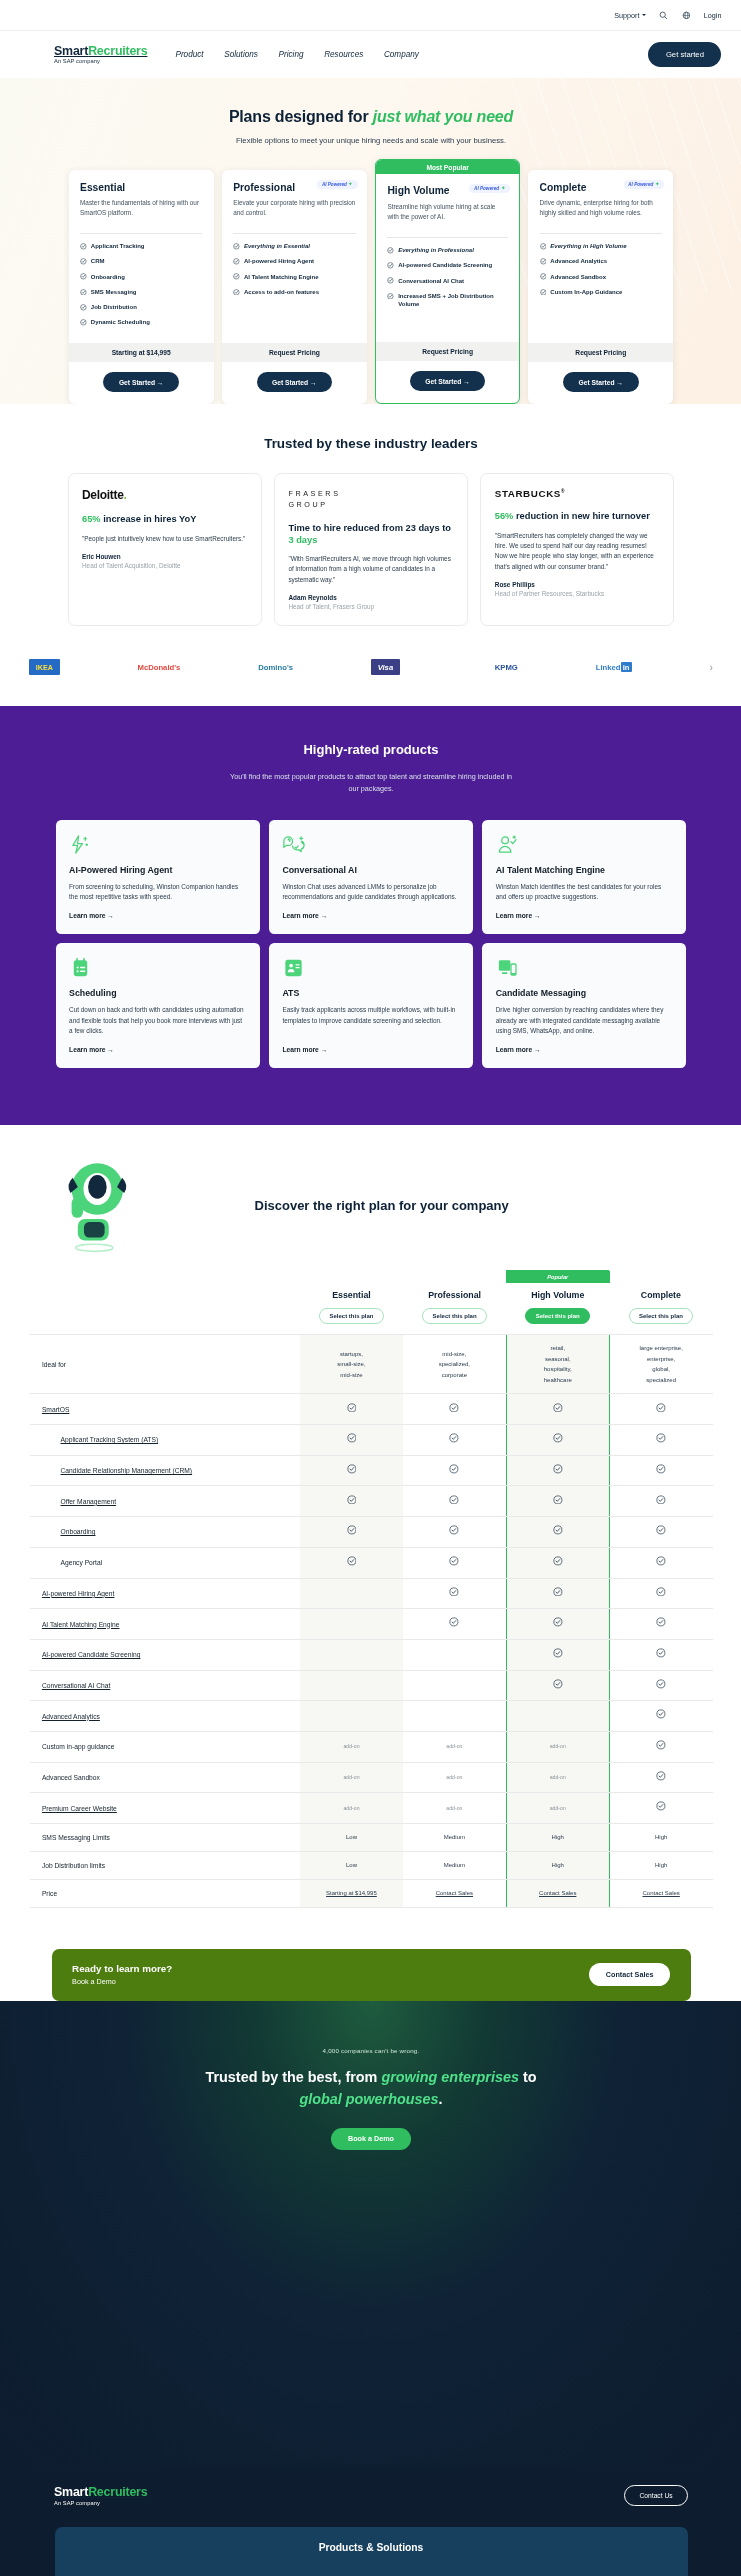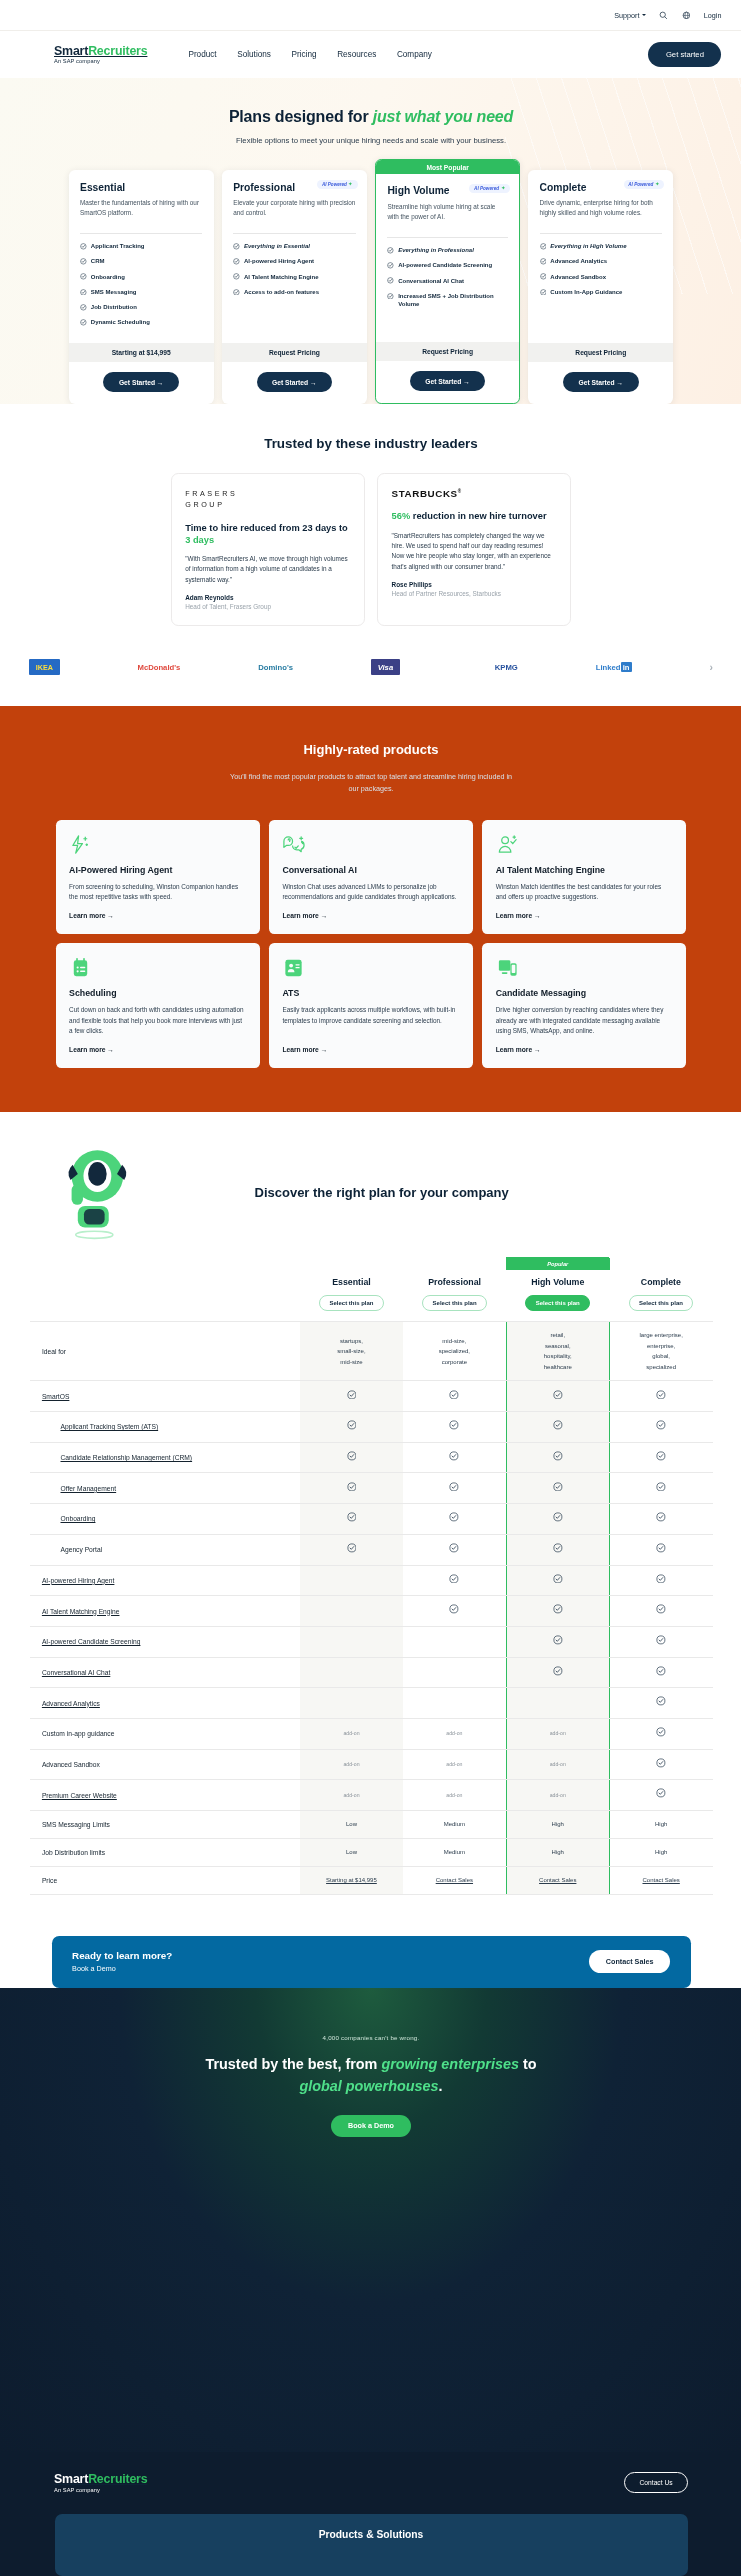--- a/index.html
+++ b/index.html
@@ -28,21 +28,21 @@
   
   .mainnav {
     height:47px; display:flex; align-items:center; padding:0 20.6px 0 54px;
     background:#fff;
   }
   .logo-block { display:flex; flex-direction:column; gap:1.5px; }
   .logo-text { font-size:12.4px; font-weight:700; letter-spacing:-0.2px; line-height:1;text-decoration:underline; }
   .logo-text .smart { color:#12283c; }
   .logo-text .recruiters { color:#2fbd60; }
   .logo-sub { font-size:5.7px; color:#12283c; letter-spacing:0.1px; }
-  .nav-links { display:flex; gap:20.6px; margin-left:41px; }
+  .nav-links { display:flex; gap:20.6px; margin-left:28px;font-style:italic; }
   .nav-links a { font-size:8.2px; color:#12283c; text-decoration:none; font-weight:500; cursor:pointer; }
   .nav-cta {
     margin-left:auto;
     background:#13314d; color:#fff; border:none; border-radius:14.4px;
     padding:7.7px 17.5px; font-size:7.7px; font-weight:500; cursor:pointer;
     font-family:"Liberation Sans", sans-serif;
   }
 
   
   .hero {
@@ -134,21 +134,21 @@
   .lg.ikea { background:#0051ba; color:#ffda1a; padding:3.1px 6.7px; border-radius:1px; font-size:7.2px; }
   .lg.visa { background:#1a1f71; color:#fff; padding:3.1px 6.7px; border-radius:1px; font-style:italic; }
   .lg.linkedin { color:#0a66c2; }
   .lg.linkedin b { background:#0a66c2; color:#fff; padding:0.5px 2.1px; border-radius:1px; }
   .lg.kpmg { color:#00338d;margin-left:17px; }
   .lg.domino { color:#006491; }
   .lg.mcd { color:#da291c; }
   .lg.arrow { color:#9aa3ab; font-size:10.3px; cursor:pointer; }
 
   
-  .dark-products { background:#c2410c; padding:36px 0 44px; }
+  .dark-products { background:#4c1d95; padding:36px 0 57px; }
   .dark-products h2 { color:#fff; text-align:center; font-size:13px; font-weight:700; }
   .dark-products .sub {
     color:#d8e0e8; text-align:center; font-size:7.2px; line-height:1.7;
     margin:14.4px auto 0; max-width:289px;
   }
   .pgrid { display:flex; flex-wrap:wrap; gap:9.3px; justify-content:center; margin-top:24px; }
   .pcard {
     width:204px; background:#fafbfc; border-radius:5.2px; padding:13.4px 13.4px 14.4px;
     display:flex; flex-direction:column;
   }
@@ -185,21 +185,21 @@
   td.rowlabel { padding:9.3px 0 9.3px 12.4px; font-size:6.7px; color:#14222e; }
   td.rowlabel.indent { padding-left:31px; }
   td.rowlabel u { text-decoration:underline; text-underline-offset:1px; cursor:pointer; }
   td.cell { text-align:center; font-size:6px; color:#2b3c4c; line-height:1.75; padding:8.2px 4.1px; }
   td.shade { background:#f7f7f4; }
   td.featcol { border-left:0.5px solid #2fbd60; border-right:0.5px solid #2fbd60; background:#f7f7f4; }
   .cmp-link { text-decoration:underline; text-underline-offset:1px; cursor:pointer; font-size:6px; }
 
   
   .cta-green {
-    width:639px; margin:20.6px auto 0; background:#0369a1; border-radius:7.2px;
+    width:639px; margin:20.6px auto 0; background:#4d7c0f; border-radius:7.2px;
     padding:14.4px 20.6px; display:flex; align-items:center; justify-content:space-between;
   }
   .cta-green h3 { color:#fff; font-size:9.8px; font-weight:700; }
   .cta-green p { color:#fff; font-size:7.2px; margin-top:3.1px; }
   .btn-white {
     background:#fff; color:#12283c; border:none; border-radius:12.4px;
     padding:6.7px 16.5px; font-size:7.2px; font-weight:700; cursor:pointer;
     font-family:"Liberation Sans", sans-serif;
   }
 
@@ -471,20 +471,27 @@
           </div>
         </div>
       </div>
   </div>
 
 
   <div class="trusted">
     <h2>Trusted by these industry leaders</h2>
     <div class="tcards" id="tcards-container">
         <div class="tcard">
+          <div class="brand-deloitte">Deloitte<i>.</i></div>
+          <div class="tstat"><em>65%</em> increase in hires YoY</div>
+          <div class="tquote">"People just intuitively knew how to use SmartRecruiters."</div>
+          <div class="tperson">Eric Houwen</div>
+          <div class="trole">Head of Talent Acquisition, Deloitte</div>
+        </div>
+        <div class="tcard">
           <div class="brand-frasers">FRASERS<br>GROUP</div>
           <div class="tstat">Time to hire reduced from 23 days to <em>3 days</em></div>
           <div class="tquote">"With SmartRecruiters AI, we move through high volumes of information from a high volume of candidates in a systematic way."</div>
           <div class="tperson">Adam Reynolds</div>
           <div class="trole">Head of Talent, Frasers Group</div>
         </div>
         <div class="tcard">
           <div class="brand-starbucks">STARBUCKS<sup style="font-size:4.6px">®</sup></div>
           <div class="tstat"><em>56%</em> reduction in new hire turnover</div>
           <div class="tquote">"SmartRecruiters has completely changed the way we hire. We used to spend half our day reading resumes! Now we hire people who stay longer, with an experience that's aligned with our consumer brand."</div>

